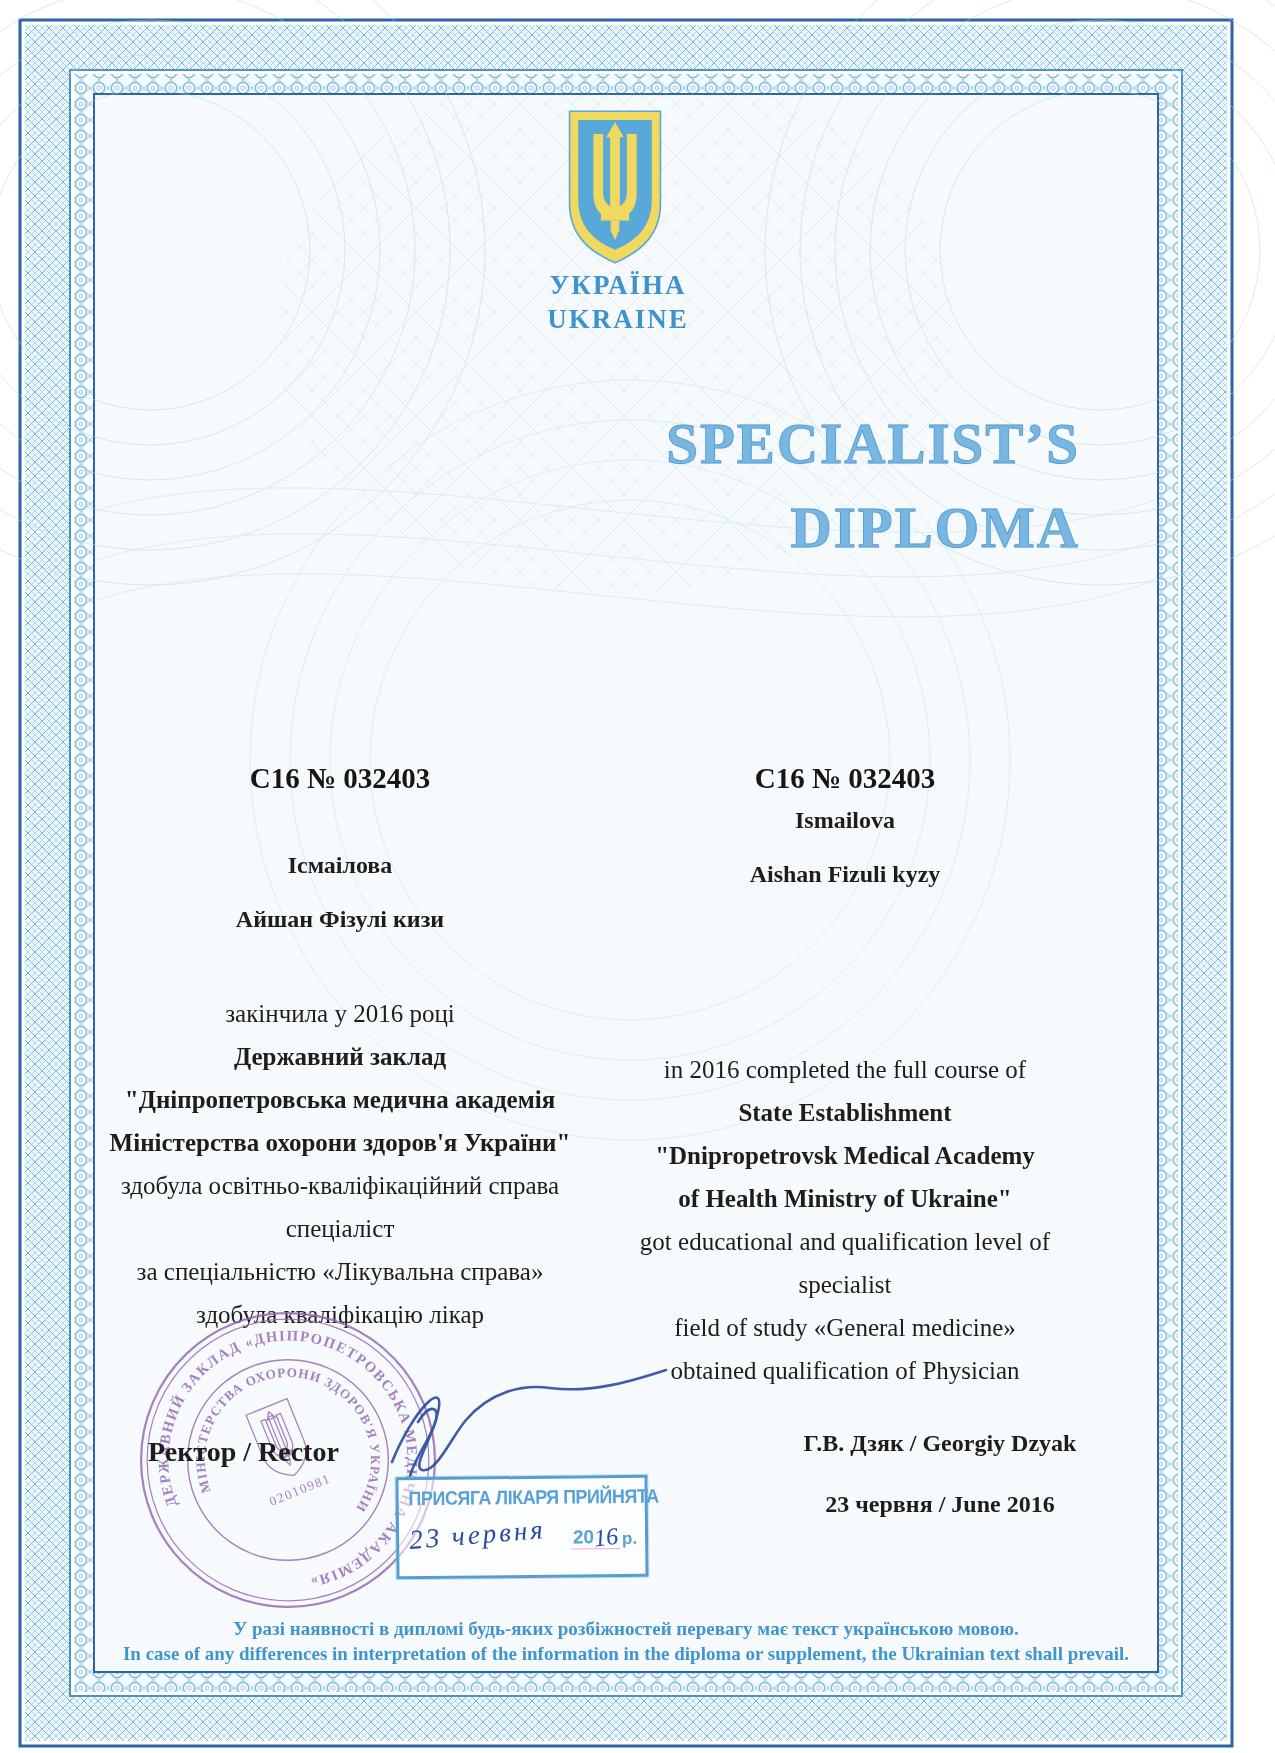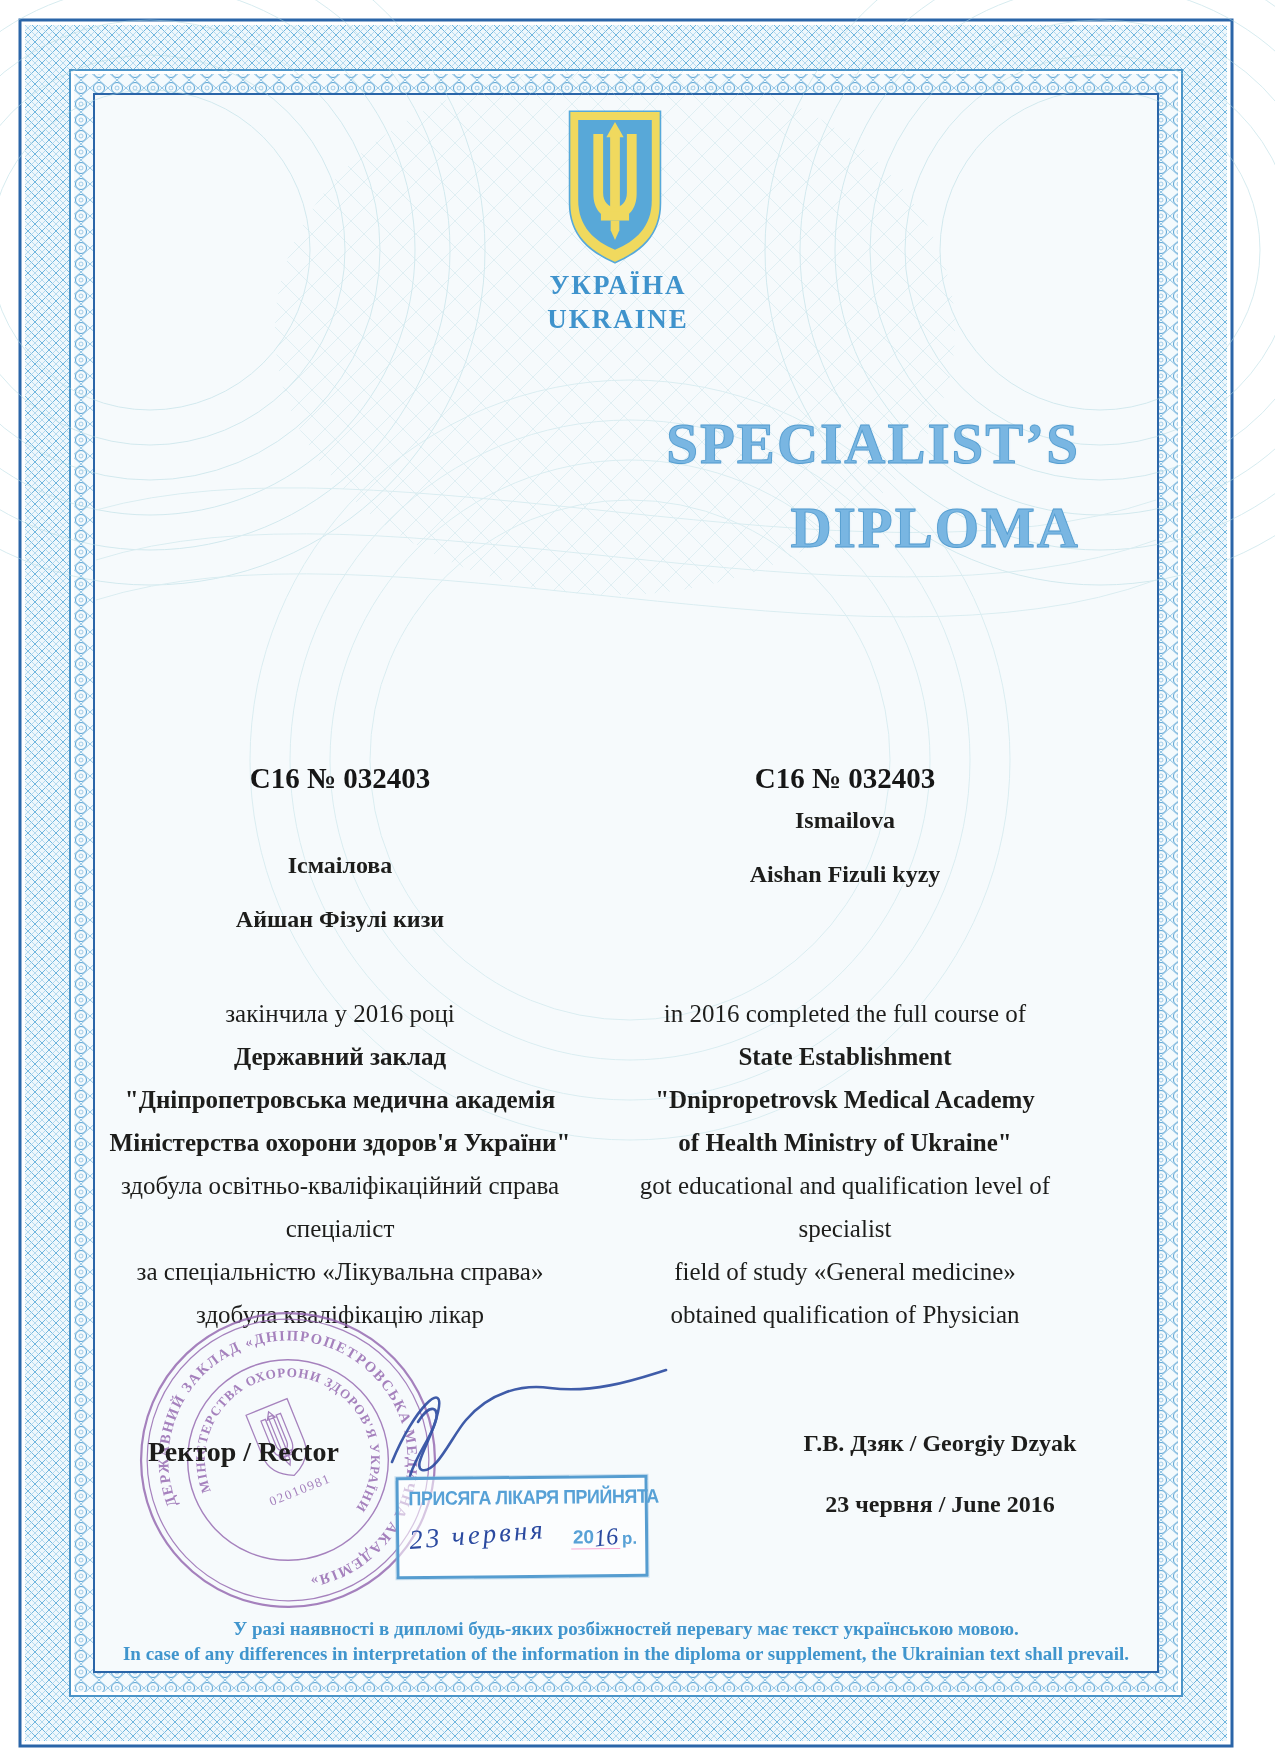--- a/index.html
+++ b/index.html
@@ -22,21 +22,21 @@
   .serial-en{left:595px;top:762px;width:500px;}
 
   .holder{font-weight:bold;font-size:24px;line-height:38px;}
   .holder div+div{margin-top:16px;}
   .holder-uk{left:90px;top:846px;width:500px;}
   .holder-en{left:595px;top:801px;width:500px;}
 
   .bodycol{font-size:25px;line-height:43px;}
   .bodycol .b{font-weight:bold;}
   .body-uk{left:85px;top:992px;width:510px;}
-  .body-en{left:590px;top:992px;width:510px;}
+  .body-en{left:590px;top:1048px;width:510px;}
 
   .rector-label{left:148px;top:1436px;width:260px;font-weight:bold;font-size:28px;}
   .signblock{left:700px;top:1430px;width:480px;font-weight:bold;font-size:24px;}
   .signblock .date{margin-top:34px;}
 
   .oath{left:396px;top:1476px;width:246px;height:96px;border:3px solid #569dd0;
         box-shadow:0 0 0 1px rgba(120,175,215,.35);transform:rotate(-0.6deg);
         background:rgba(255,255,255,.55);}
   .oath-title{margin-top:7px;font-family:"Liberation Sans",sans-serif;font-weight:bold;
               font-size:19.5px;color:#57a1d6;white-space:nowrap;text-align:center;

